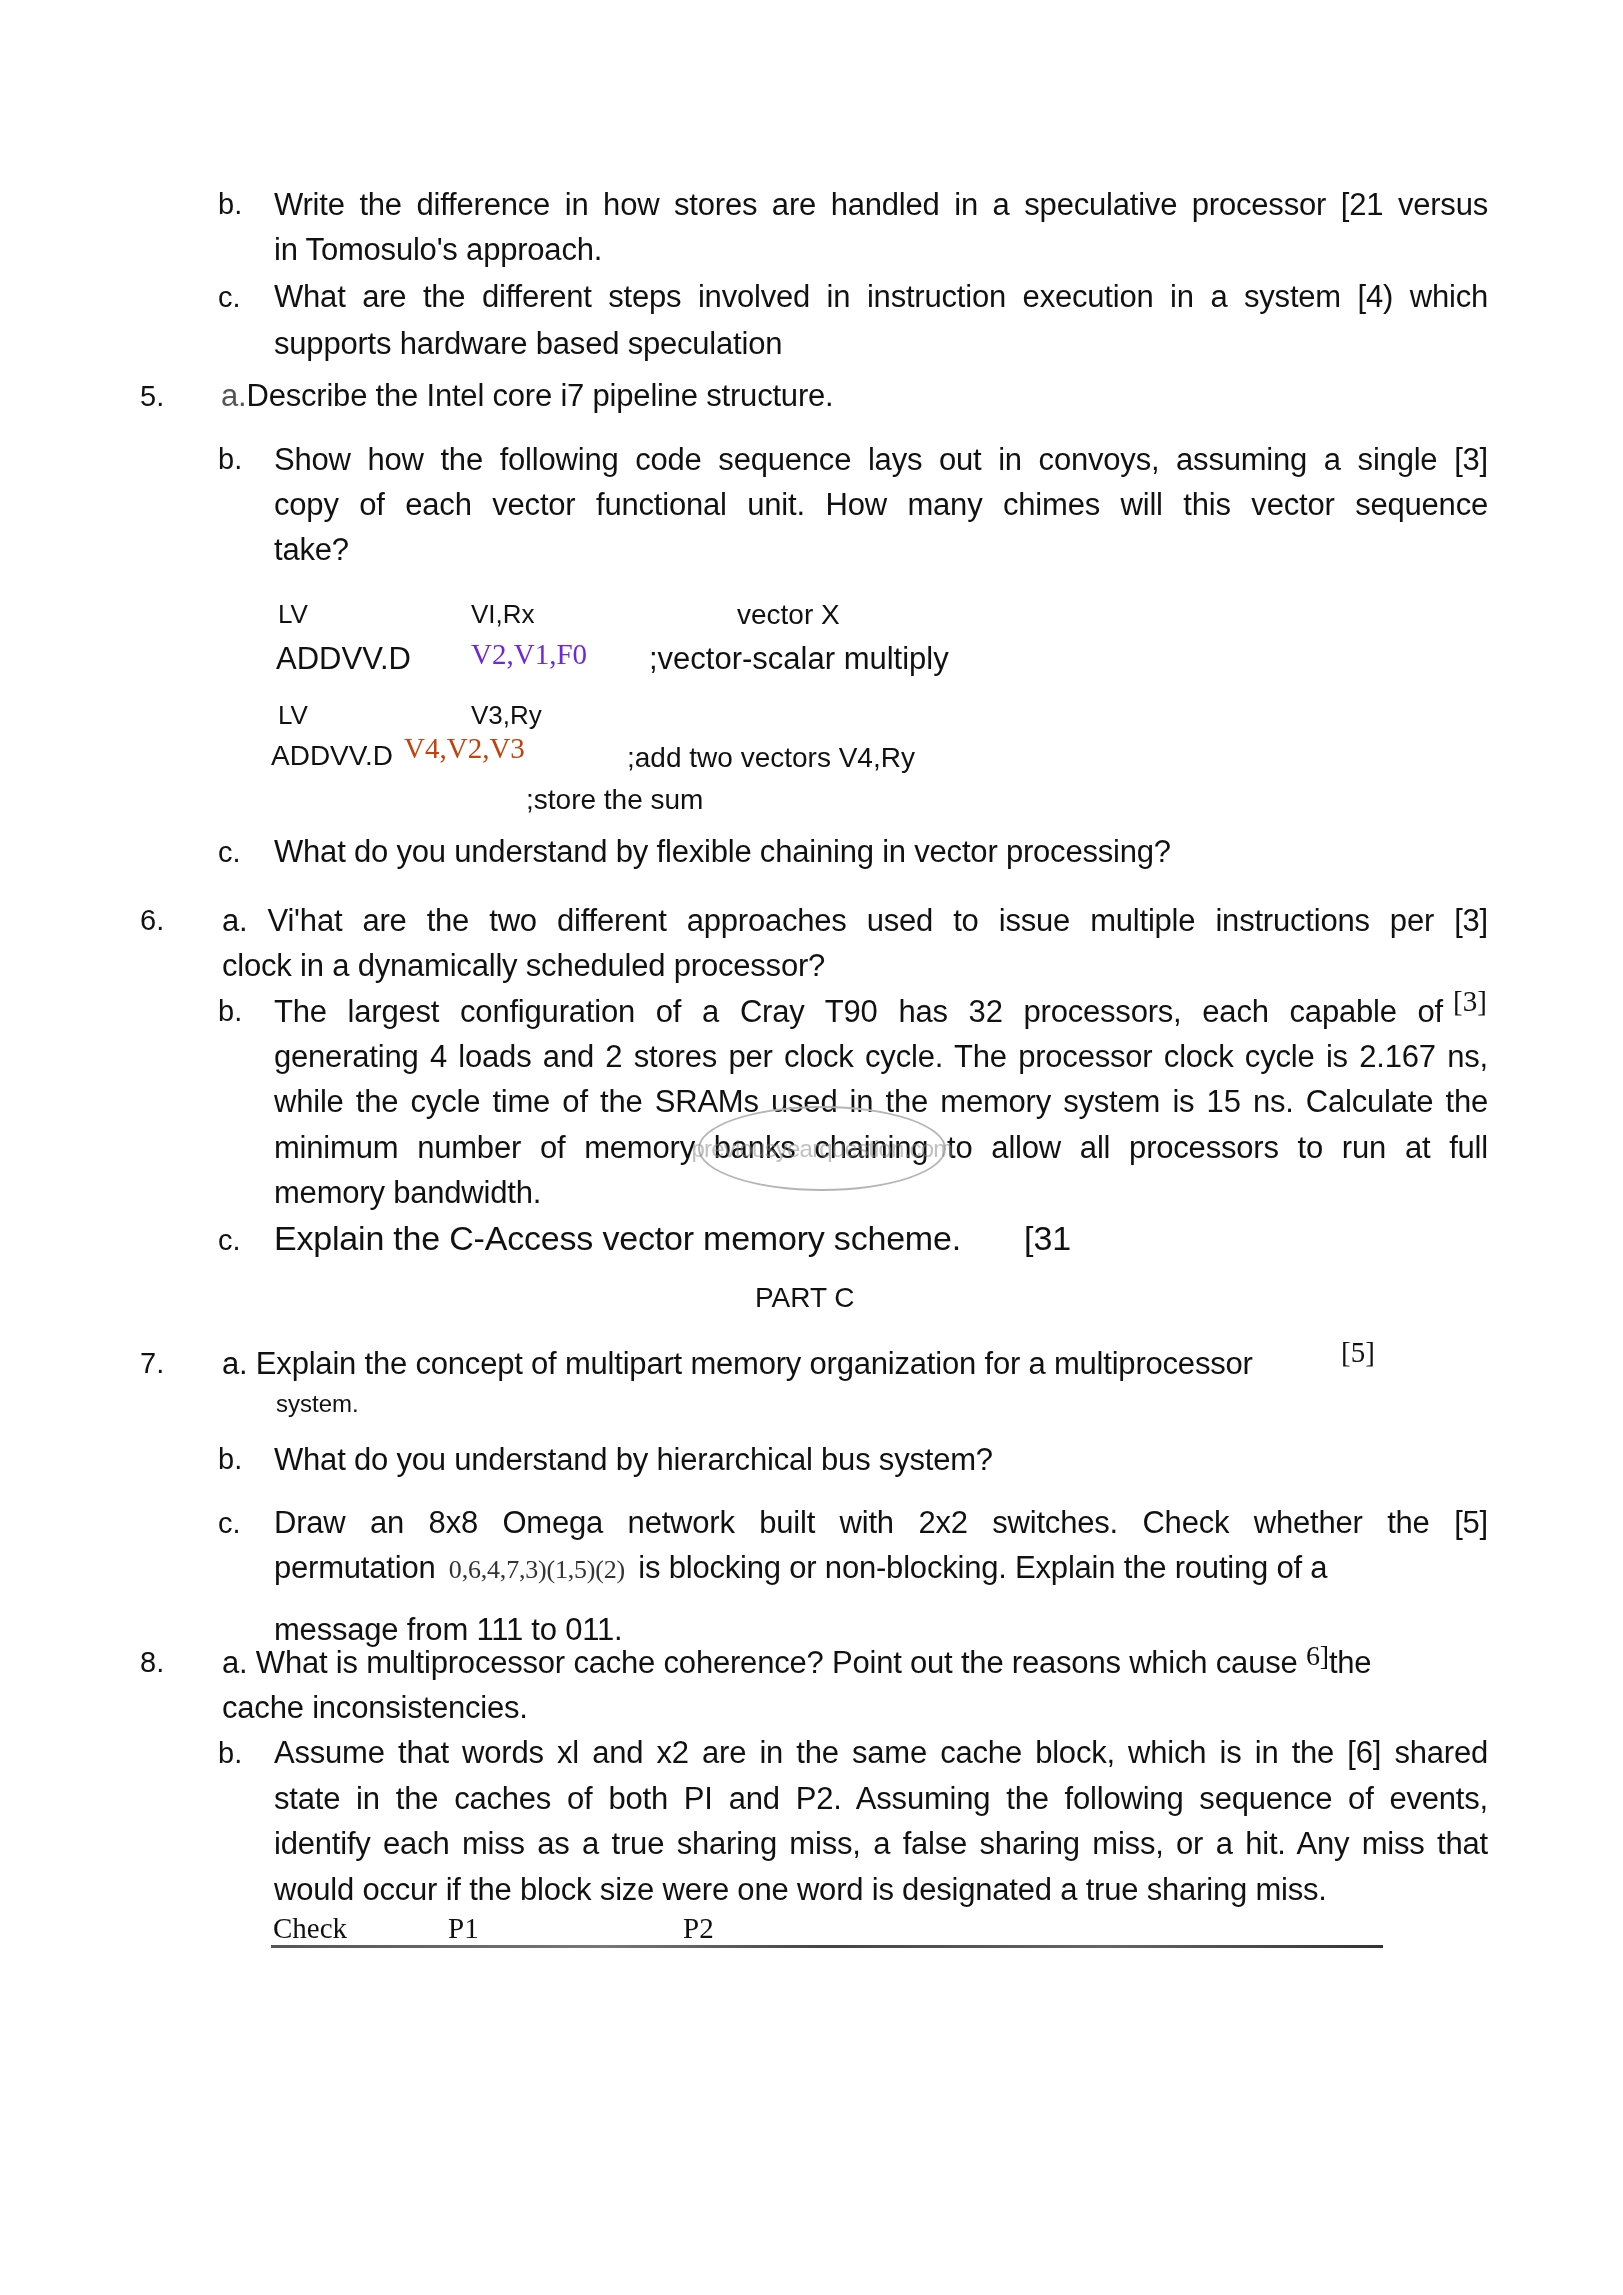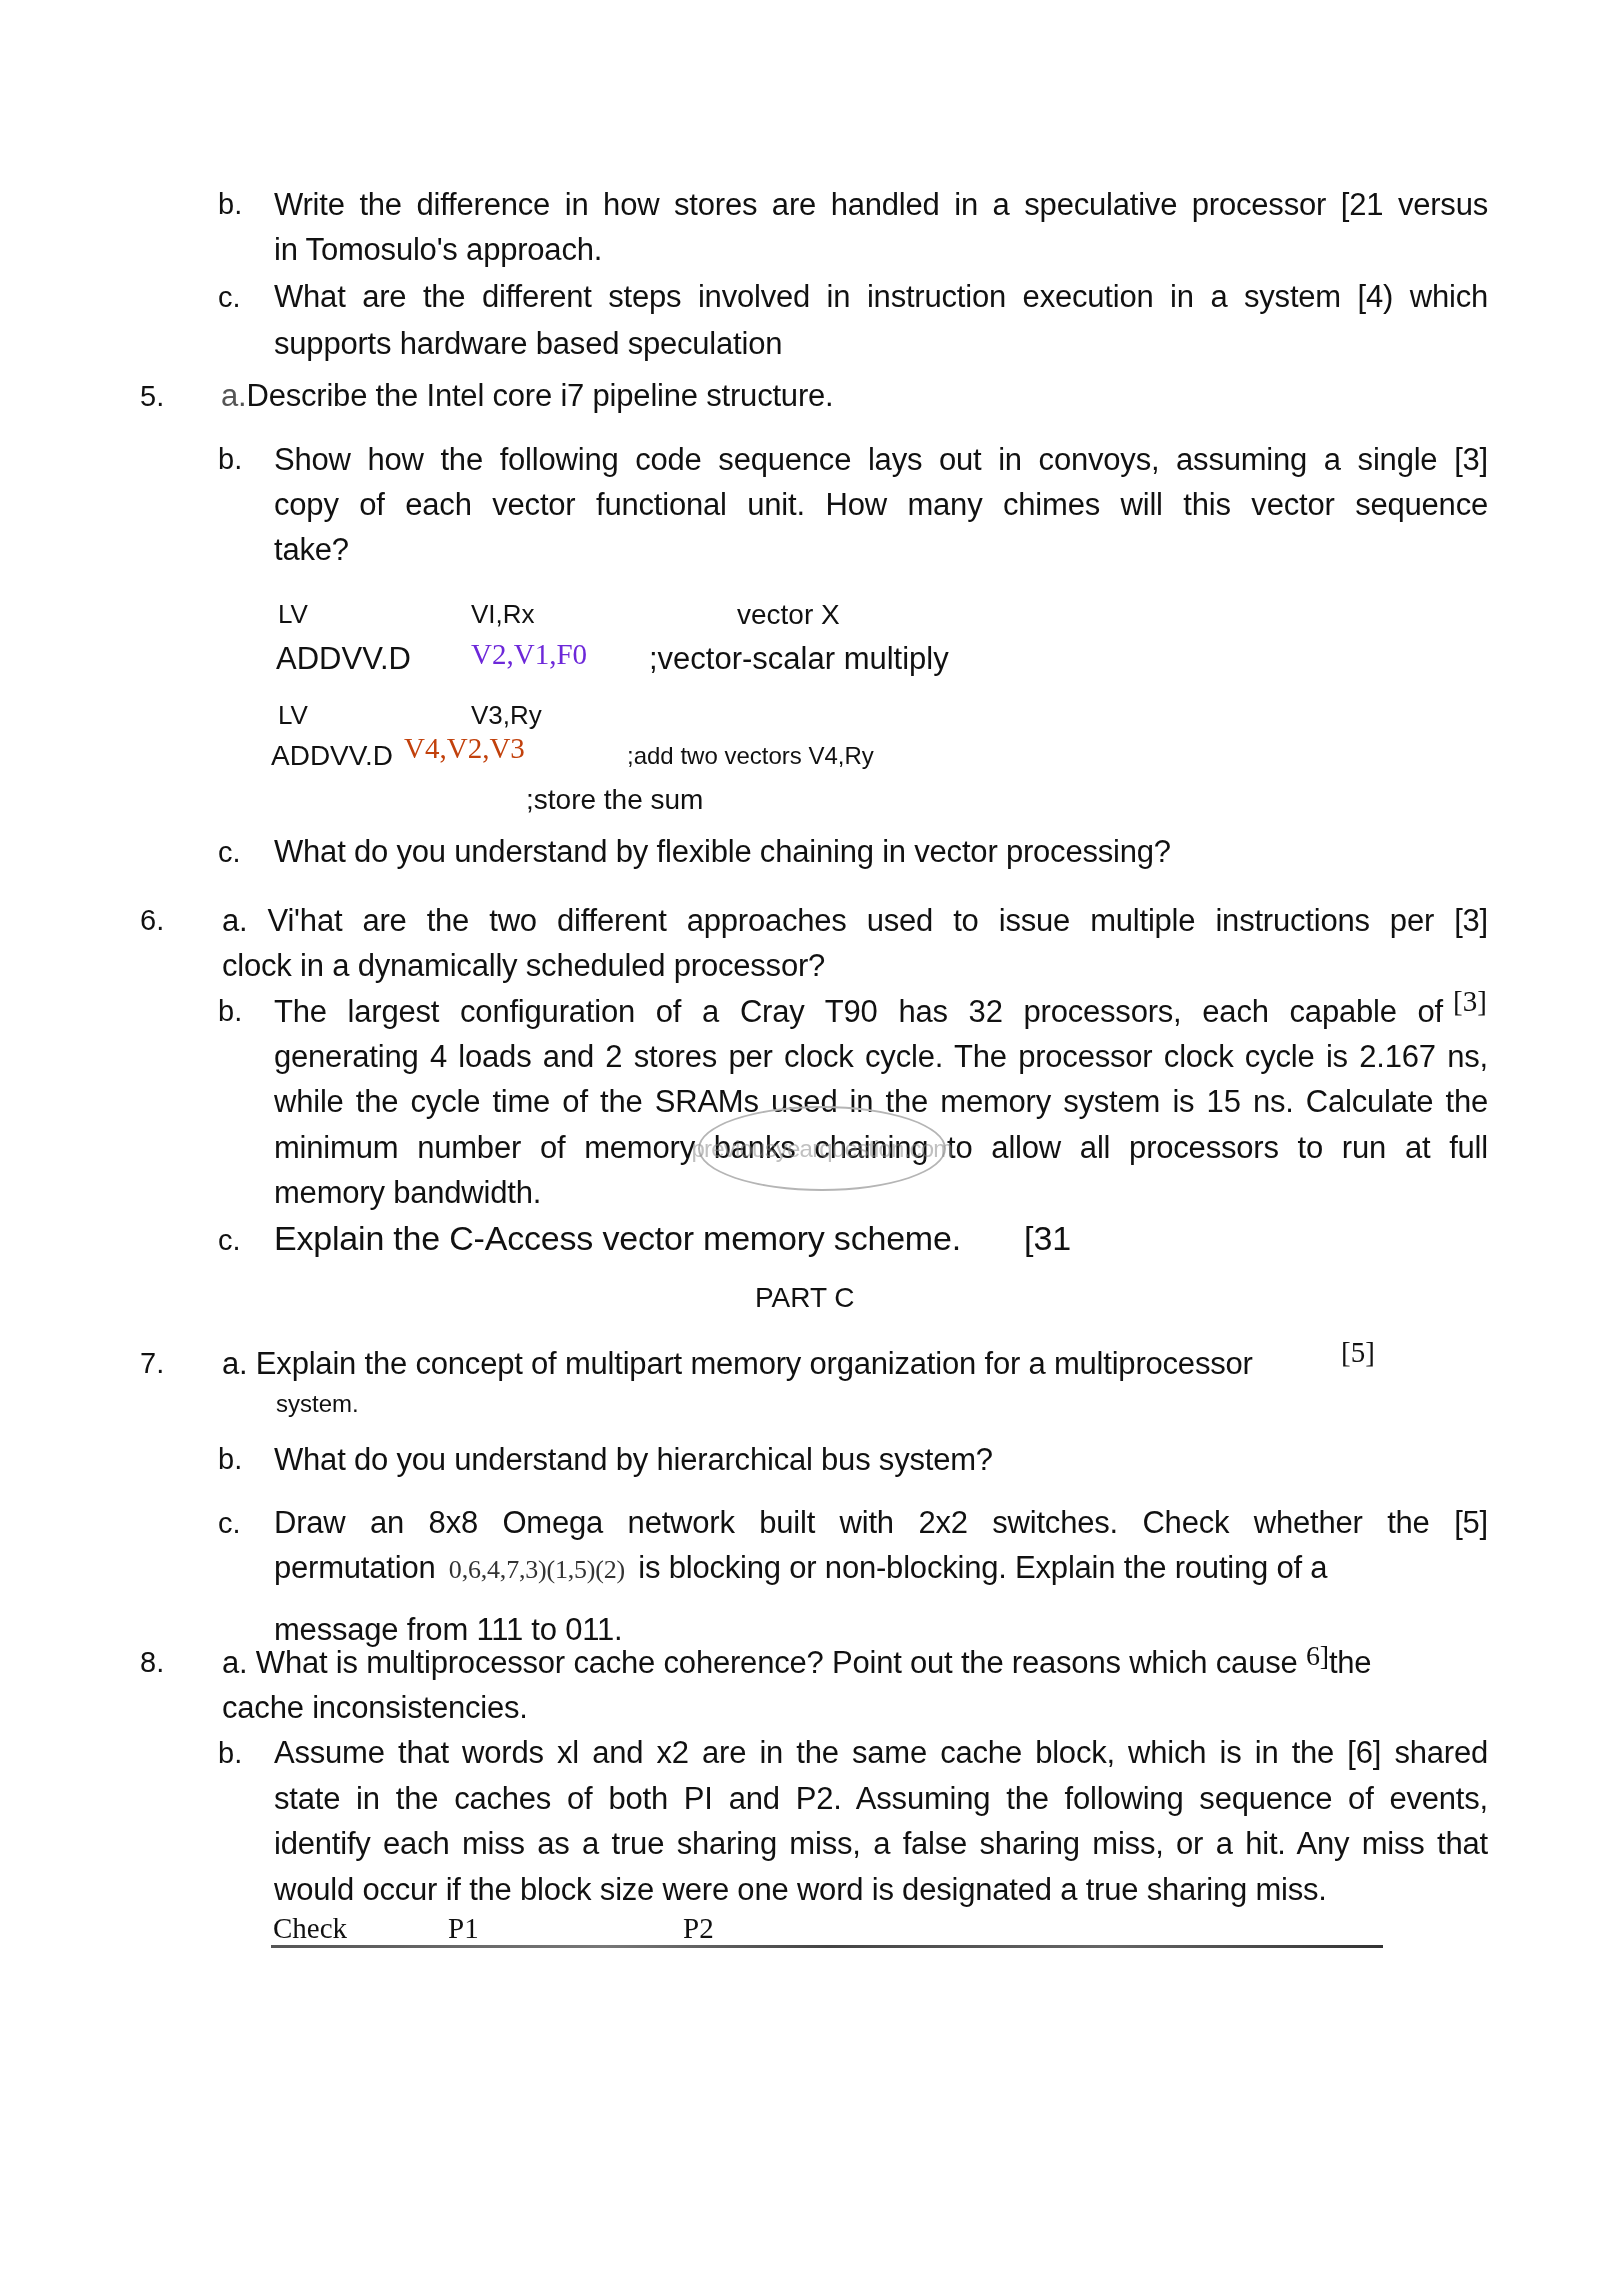--- a/index.html
+++ b/index.html
@@ -53,21 +53,21 @@
 
   <div class="abs" style="left:276px;top:641px;font-size:31px;">ADDVV.D</div>
   <div class="abs serif" style="left:471px;top:638px;font-size:29px;color:#6d28d9;">V2,V1,F0</div>
   <div class="abs" style="left:649px;top:641px;font-size:31px;">;vector-scalar multiply</div>
 
   <div class="abs" style="left:278px;top:700px;font-size:26px;">LV</div>
   <div class="abs" style="left:471px;top:700px;font-size:26px;">V3,Ry</div>
 
   <div class="abs" style="left:271px;top:740px;font-size:28px;">ADDVV.D</div>
   <div class="abs serif" style="left:404px;top:732px;font-size:29px;color:#c2410c;">V4,V2,V3</div>
-  <div class="abs" style="left:627px;top:742px;font-size:24px;">;add two vectors V4,Ry</div>
+  <div class="abs" style="left:627px;top:742px;font-size:28px;">;add two vectors V4,Ry</div>
 
   <div class="abs" style="left:526px;top:784px;font-size:28px;">;store the sum</div>
 </div>
 
 <div class="lbl" style="left:218px;top:836px;">c.</div>
 <div class="abs txt" style="left:274px;top:834px;">What do you understand by flexible chaining in vector processing?</div>
 
 <div class="qnum" style="left:140px;top:904px;">6.</div>
 <div class="abs txt just" style="left:222px;top:903px;width:1266px;">a. Vi'hat are the two different approaches used to issue multiple instructions per [3]</div>
 <div class="abs txt" style="left:222px;top:948px;">clock in a dynamically scheduled processor?</div>

